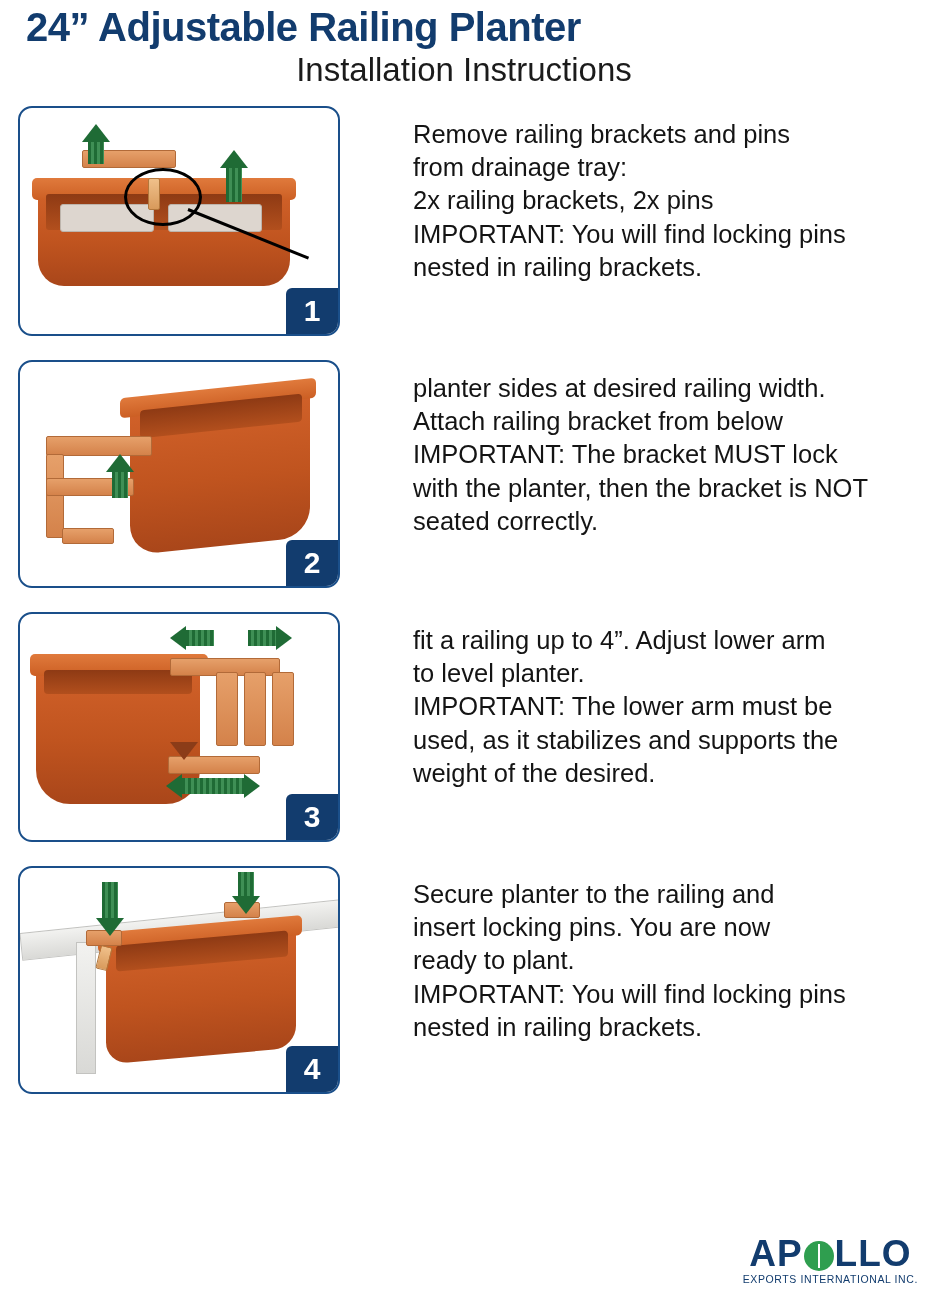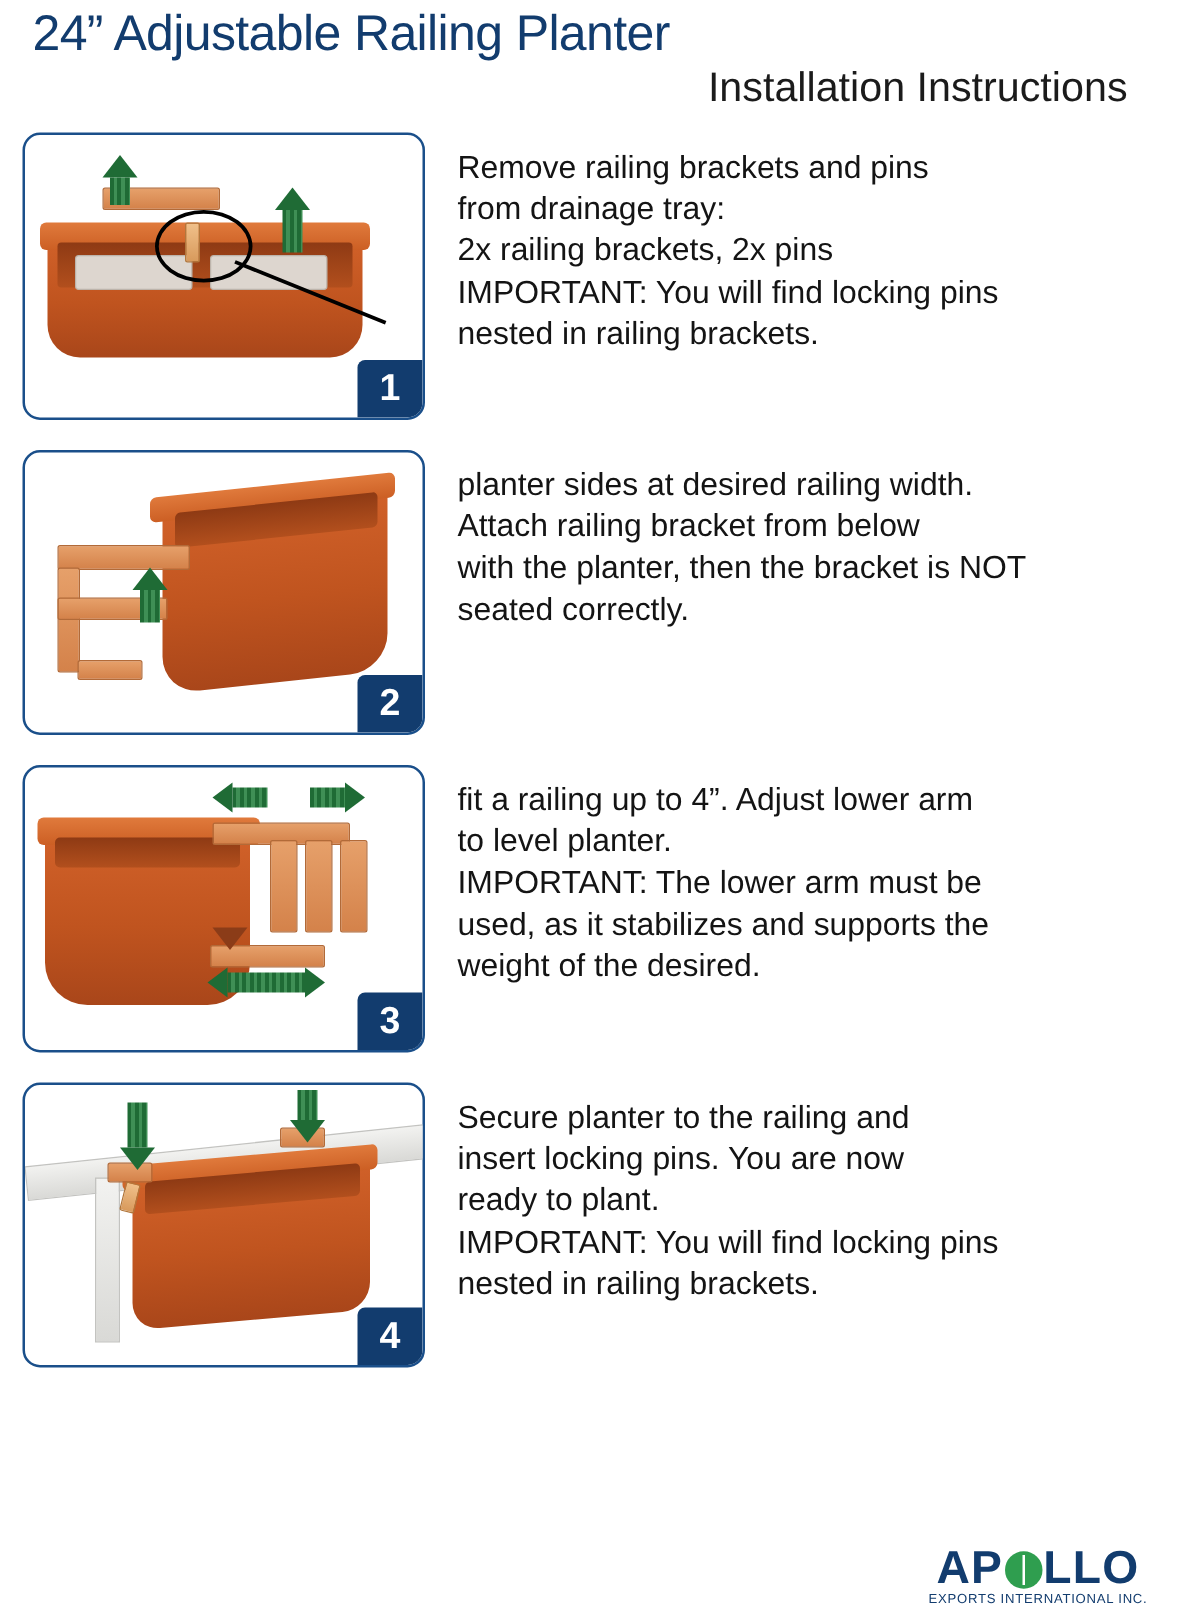--- a/index.html
+++ b/index.html
@@ -15,31 +15,31 @@
     overflow: hidden;
     position: relative;
   }
 
   
   .header {
     padding: 6px 36px 0 26px;
   }
   .title-main {
     font-size: 40px;
-    font-weight: normal;
+    font-weight: bold;
     color: #123c6e;
     letter-spacing: -0.5px;
     line-height: 1.05;
     text-align: left;
     white-space: nowrap;
   }
   .title-sub {
     font-size: 33px;
     color: #1b1b1b;
-    text-align: right;
+    text-align: center;
     line-height: 1.2;
     margin-top: 2px;
     padding-right: 6px;
   }
 
   
   .steps {
     margin-top: 16px;
     padding: 0 22px 0 18px;
   }
@@ -79,20 +79,21 @@
     border-top-left-radius: 6px;
   }
 
   .step-text {
     padding-left: 26px;
     padding-top: 12px;
     font-size: 25.5px;
     line-height: 1.31;
     color: #141414;
     flex: 1;
+    margin-left: 47px;
   }
   .step-text p { margin: 0; }
   .imp { font-weight: normal; }
 
   
   .scene { position: absolute; inset: 0; }
 
   .planter-body {
     position: absolute;
     background: linear-gradient(180deg, #d2622a 0%, #c0541f 55%, #a9461a 100%);
@@ -290,20 +291,21 @@
         <div class="bracket" style="left:42px; top:166px; width:50px; height:14px;"></div>
 
         <div class="green-tri-up" style="left:86px; top:92px;"></div>
         <div class="green-arrow-shaft" style="left:92px; top:110px; width:16px; height:26px;"></div>
       </div>
       <div class="step-num">2</div>
     </div>
     <div class="step-text">
       <p>planter sides at desired railing width.</p>
       <p>Attach railing bracket from below</p>
+      <p><span class="imp">IMPORTANT</span><span>: The bracket MUST lock</span></p>
       <p>with the planter, then the bracket is NOT</p>
       <p>seated correctly.</p>
     </div>
   </div>
 
   <div class="step">
     <div class="thumb h3">
       <div class="scene">
         <div class="planter-body" style="left:16px; top:50px; width:164px; height:140px; border-radius:4px 4px 34px 34px;"></div>
         <div class="planter-rim" style="left:10px; top:40px; width:178px; height:22px;"></div>

